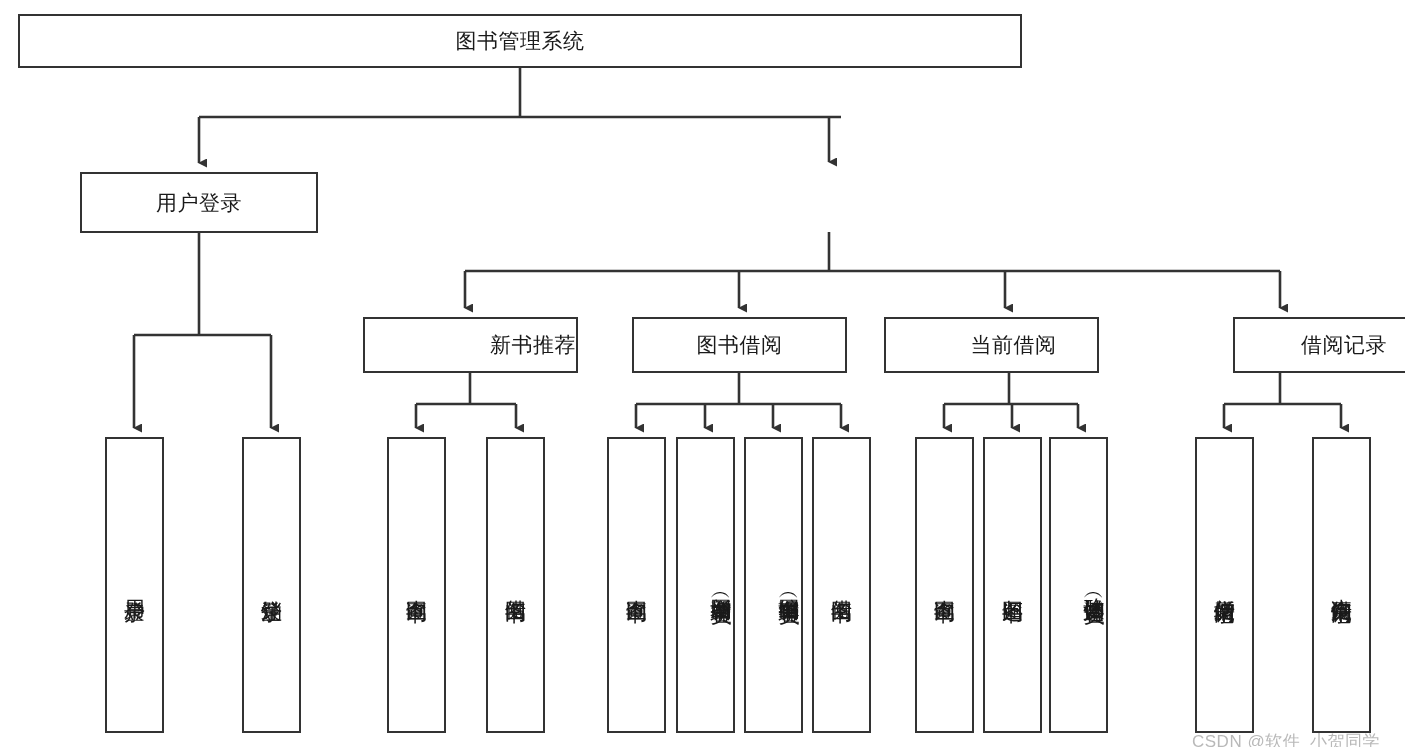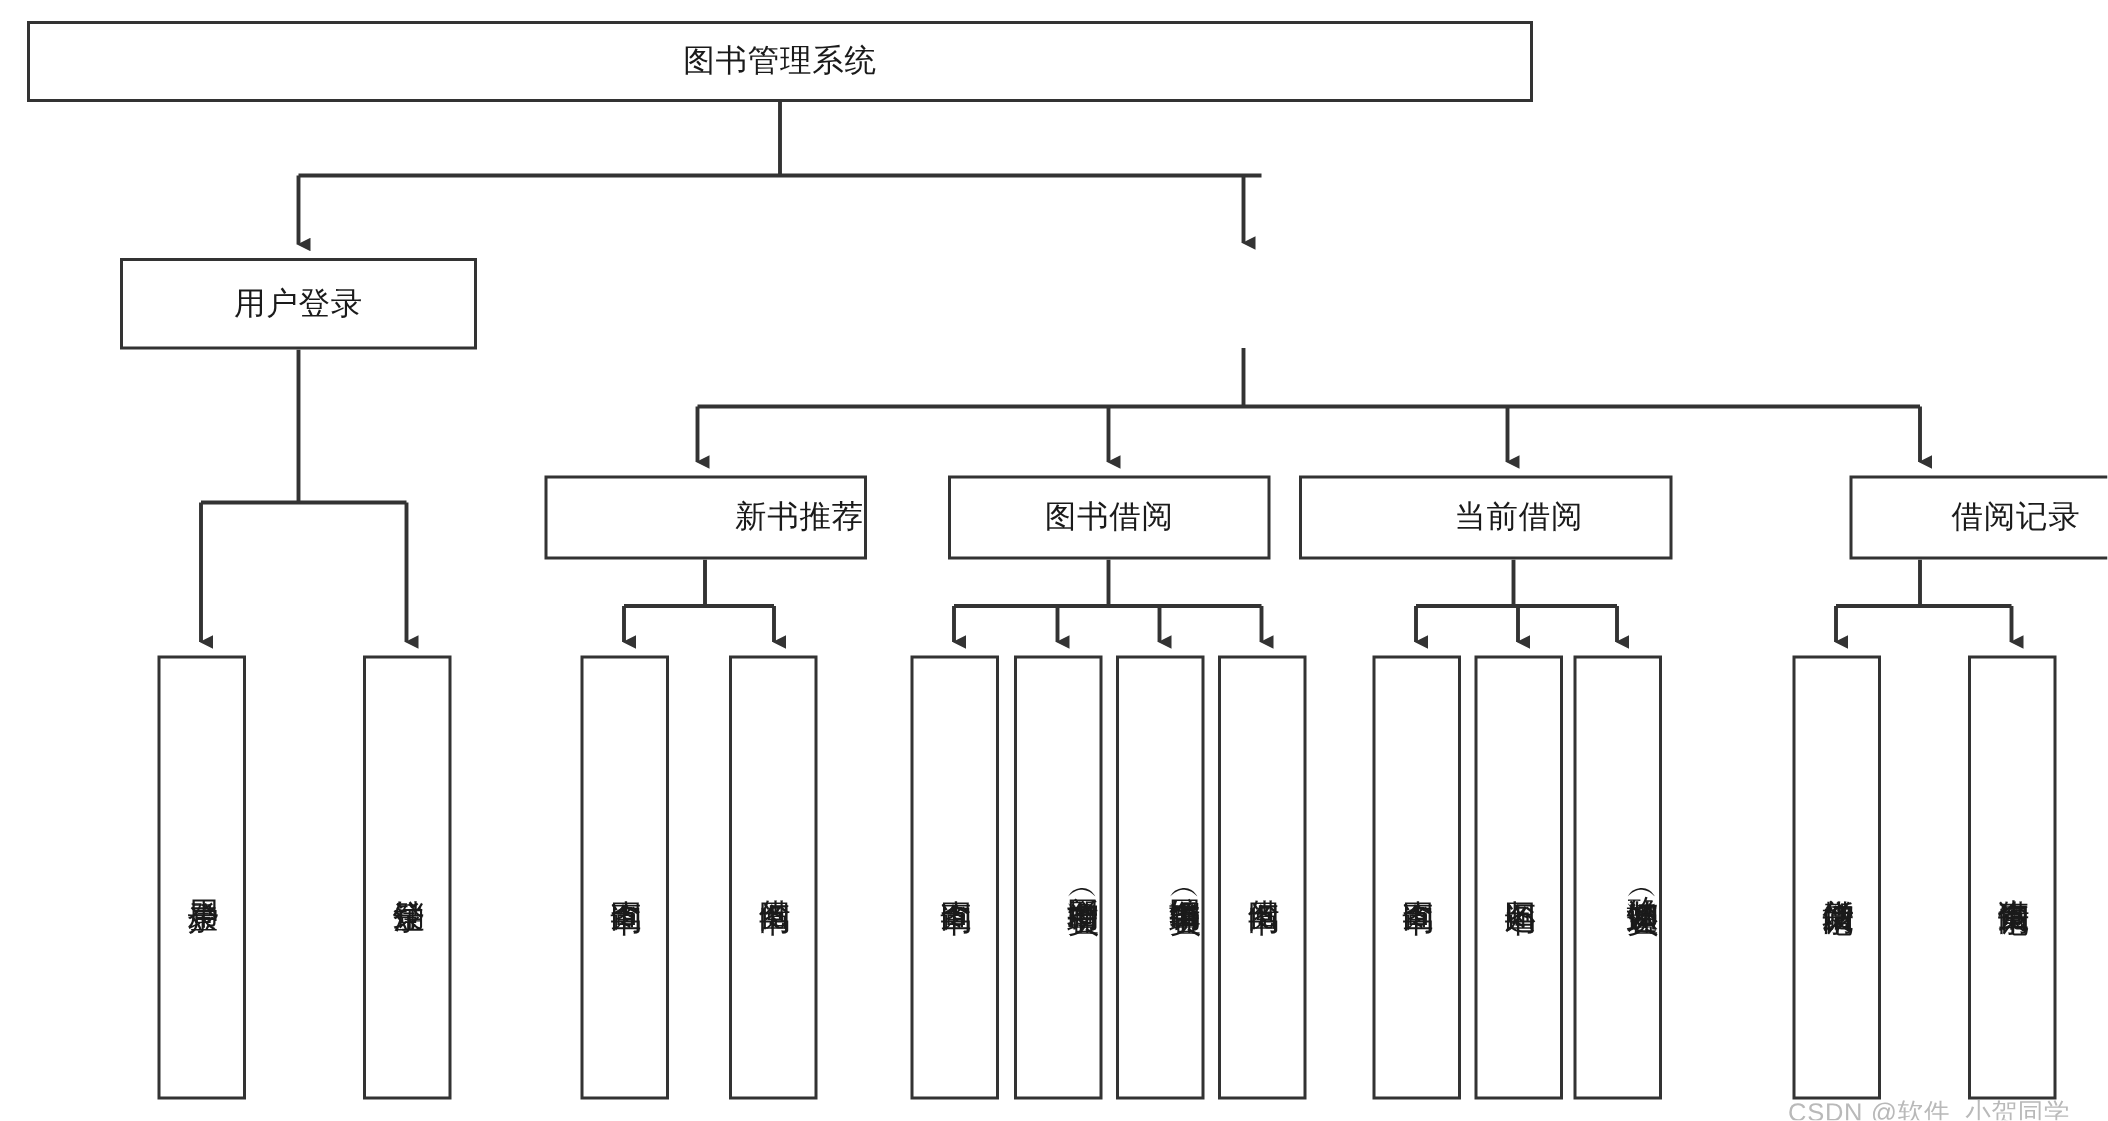--- a/index.html
+++ b/index.html
@@ -128,21 +128,21 @@
   <div class="node horiz" style="left:80px; top:172px; width:238px; height:61px;">
     <span>用户登录</span>
   </div>
 
   <div class="node horiz" style="left:363px; top:317px; width:215px; height:56px;justify-content:flex-end;">
     <span>新书推荐</span>
   </div>
   <div class="node horiz" style="left:632px; top:317px; width:215px; height:56px;text-align:center;">
     <span>图书借阅</span>
   </div>
-  <div class="node horiz" style="left:866px; top:317px; width:249px; height:56px;padding-left:44px;">
+  <div class="node horiz" style="left:884px; top:317px; width:215px; height:56px;padding-left:44px;">
     <span>当前借阅</span>
   </div>
   <div class="node horiz" style="left:1192px; top:317px; width:222px; height:56px;margin-left:41px;">
     <span>借阅记录</span>
   </div>
 
   <div class="node vert mid" style="left:105px; top:437px; width:59px; height:296px;">
     <span>用户登录</span>
   </div>
   <div class="node vert mid" style="left:242px; top:437px; width:59px; height:296px;">

